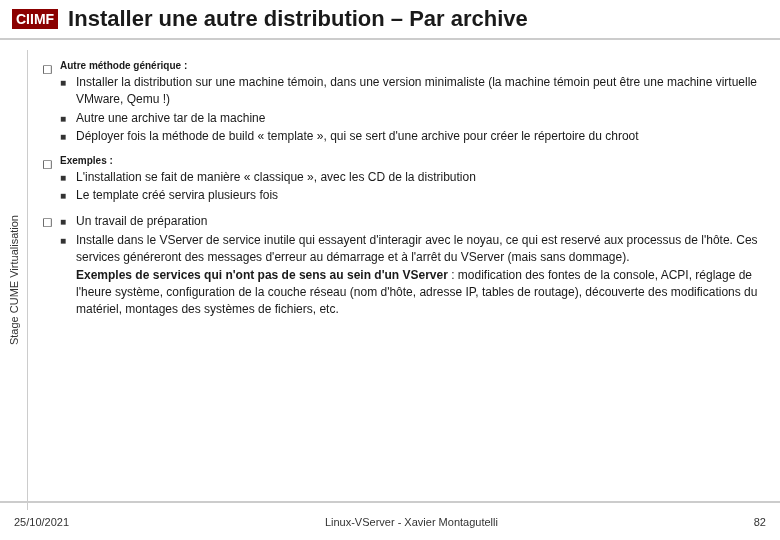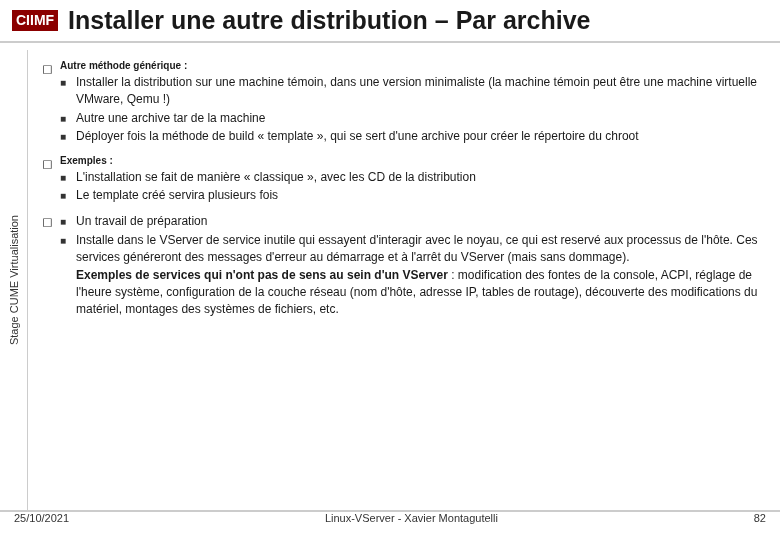--- a/index.html
+++ b/index.html
@@ -26,21 +26,21 @@
       background: #8b0000;
       color: white;
       font-size: 14px;
       font-weight: bold;
       padding: 2px 4px;
       margin-right: 10px;
       line-height: 1.2;
     }
 
     .page-title {
-      font-size: 25px;
+      font-size: 22px;
       font-weight: bold;
       color: #1a1a1a;
     }
 
     
     .sidebar {
       position: absolute;
       left: 0;
       top: 50px;
       bottom: 30px;
@@ -124,24 +124,24 @@
     .bold-example {
       font-weight: bold;
     }
 
     
     .footer {
       position: absolute;
       bottom: 0;
       left: 0;
       right: 0;
-      height: 30px;
+      height: 39px;
       border-top: 2px solid #cccccc;
       display: flex;
-      align-items: flex-start;
+      align-items: center;
       justify-content: space-between;
       padding: 0 14px;
       font-size: 11px;
       color: #333333;
     }
   </style>
 </head>
 <body>
 
 <div class="top-bar">

